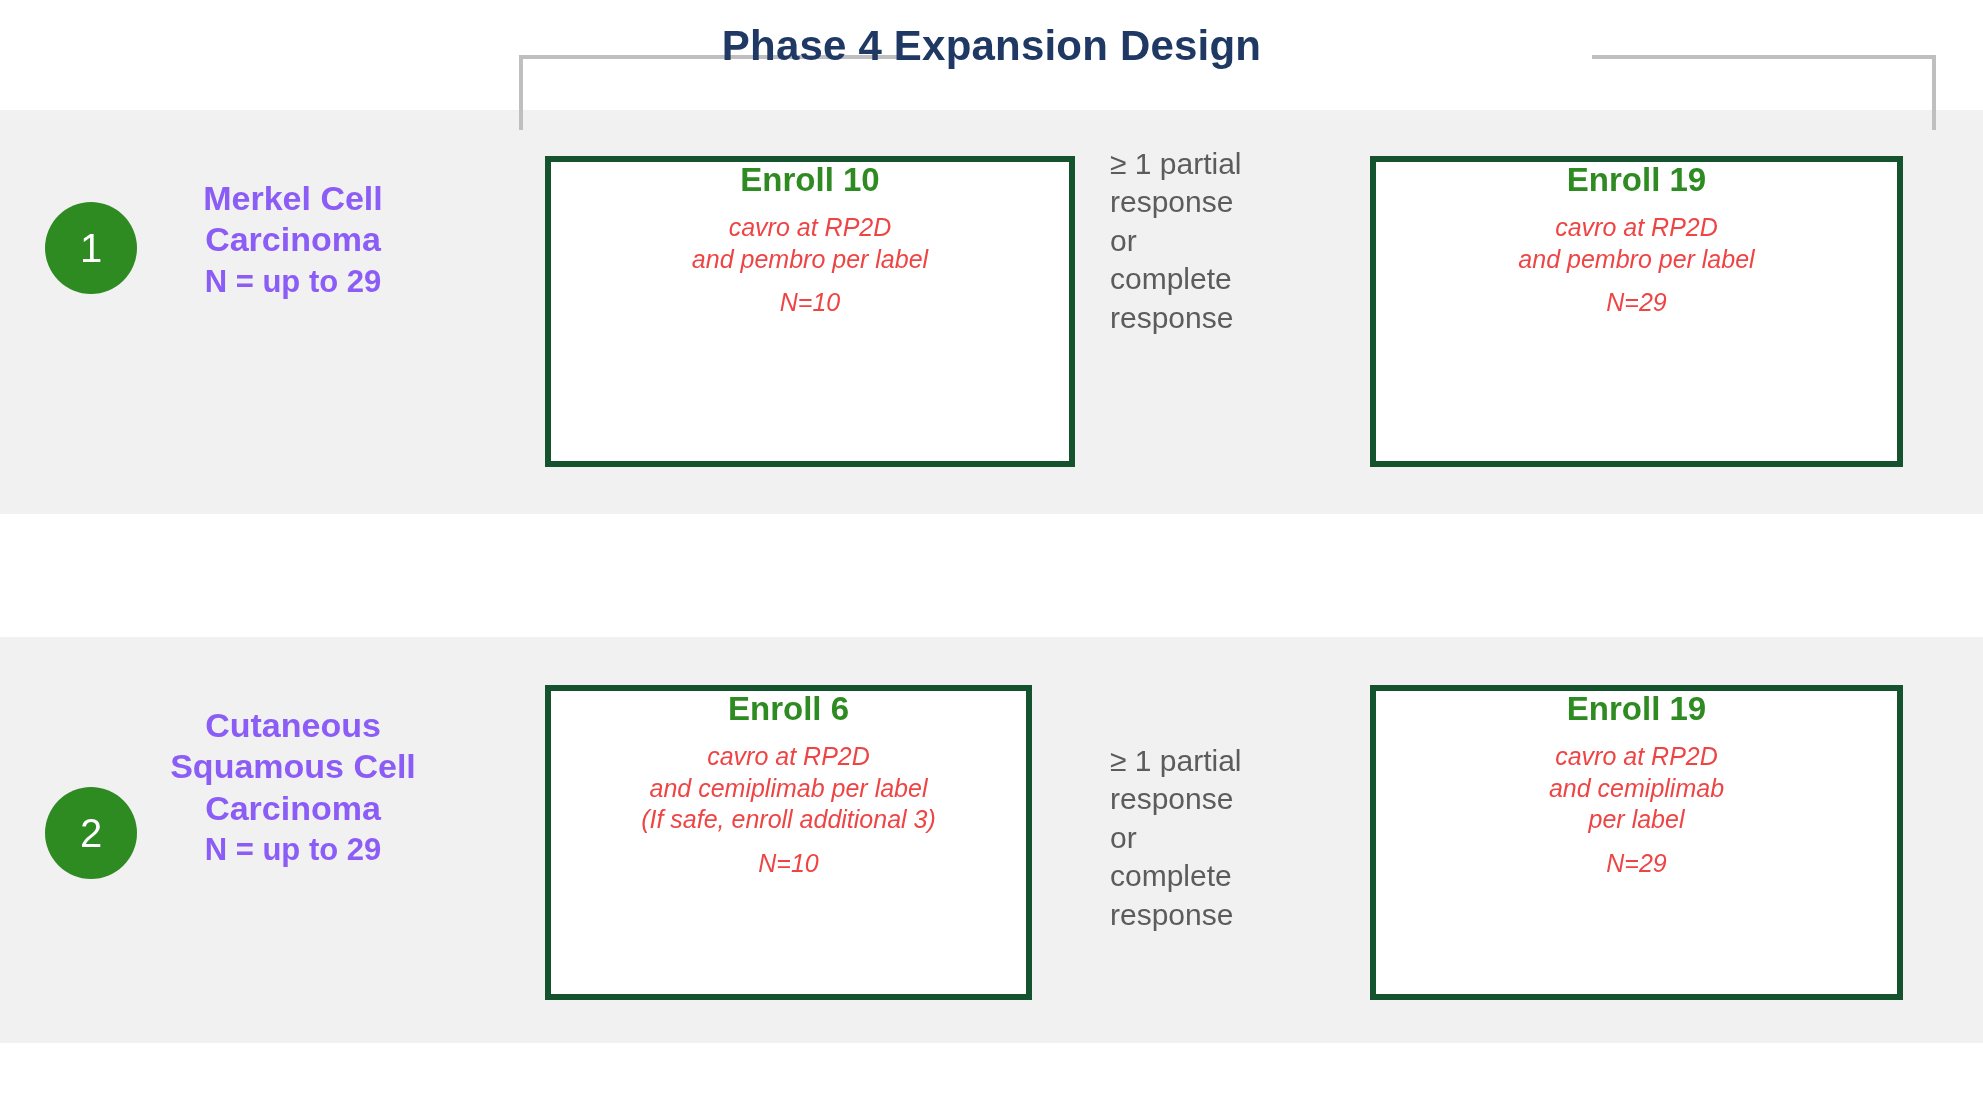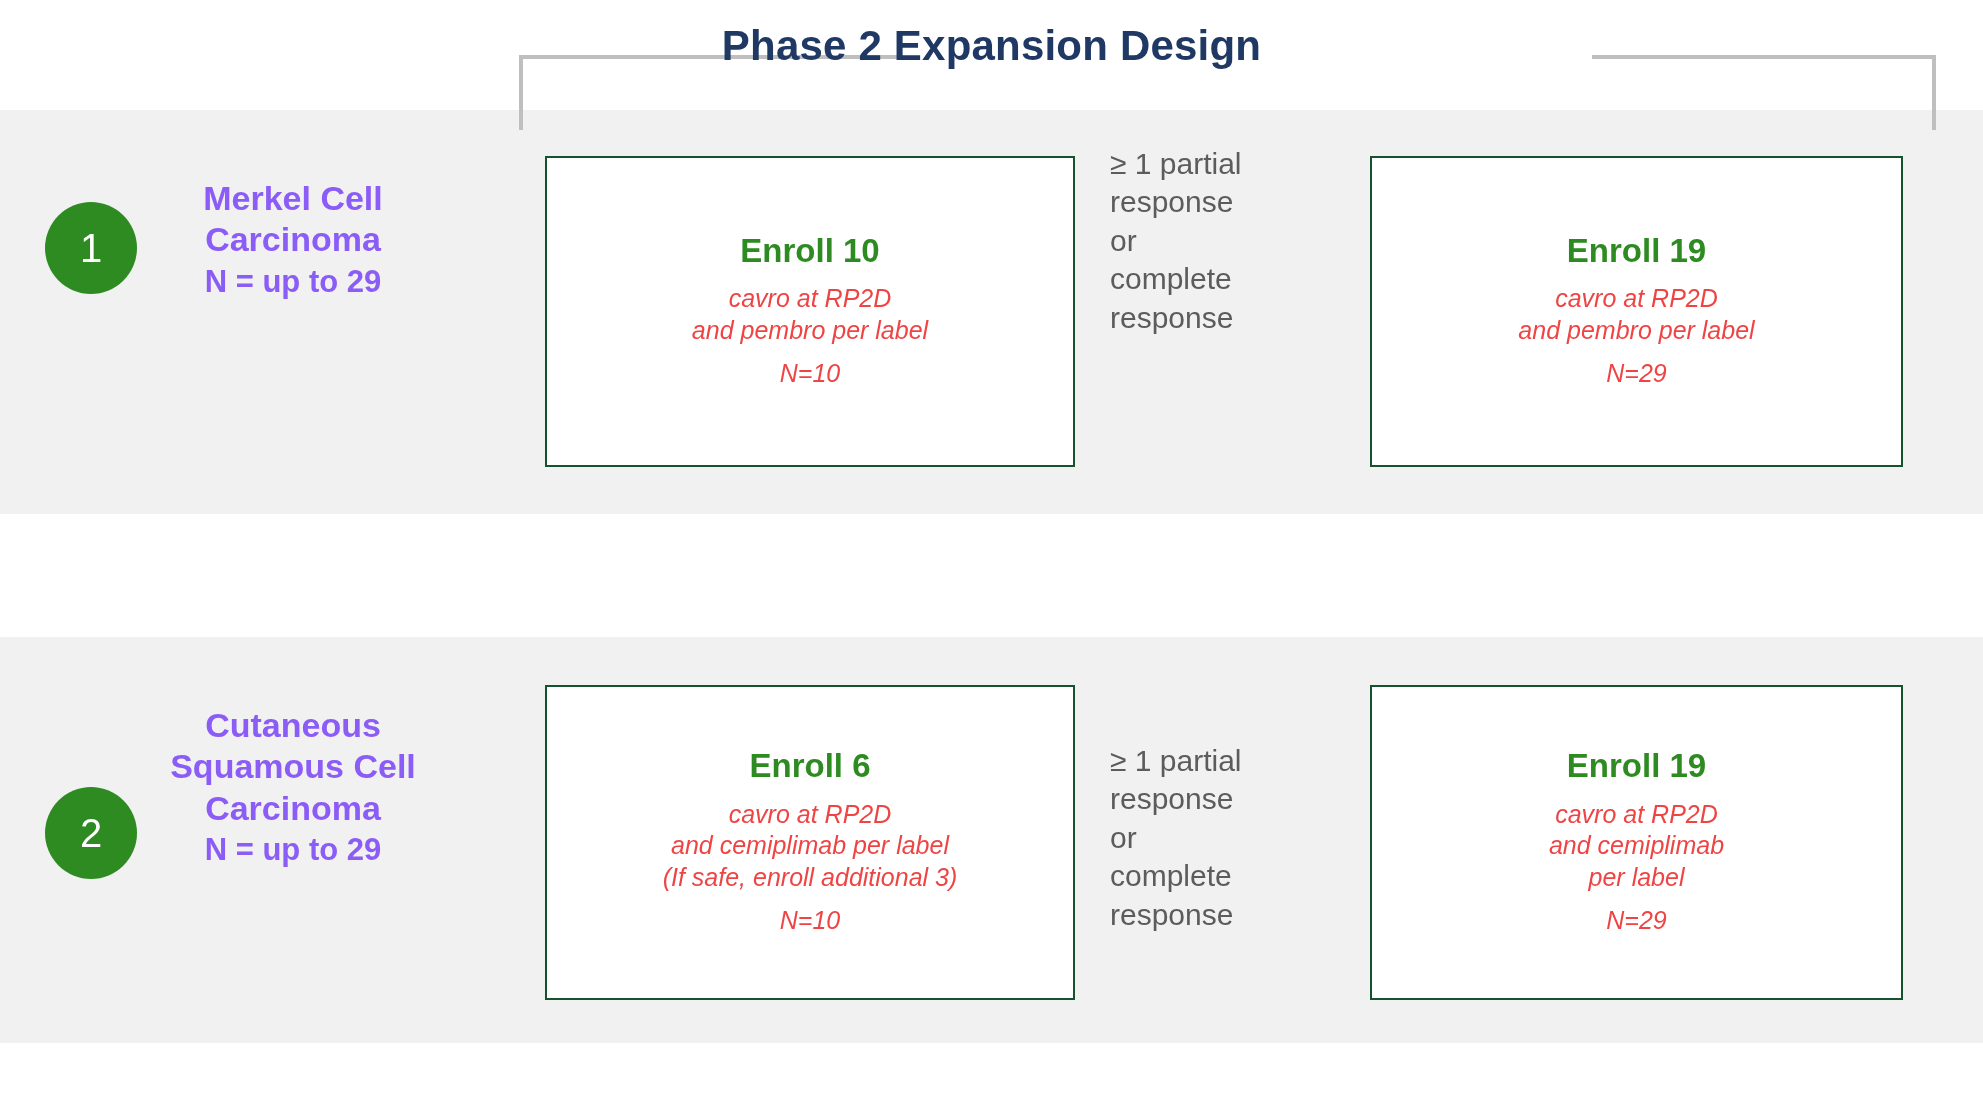--- a/index.html
+++ b/index.html
@@ -99,25 +99,25 @@
     font-weight: bold;
     line-height: 1.22;
     margin-top: 2px;
   }
 
   
   .enroll-box {
     position: absolute;
     box-sizing: border-box;
     background: #ffffff;
-    border: 2px solid #14532d;
+    border: 6px solid #14532d;
     display: flex;
     flex-direction: column;
     align-items: center;
-    justify-content: center;
+    justify-content: flex-start;
   }
   .enroll-title {
     color: #2E8B22;
     font-size: 33px;
     font-weight: bold;
     line-height: 1.1;
     margin-bottom: 14px;
   }
   .enroll-lines {
     color: #ef4444;
@@ -140,38 +140,38 @@
   
   #badge-1   { left: 45px;  top: 92px; }
   #cohort-1  { left: 143px; top: 68px; }
   #box-1a    { left: 545px; top: 46px;  width: 530px; height: 311px; }
   #criteria-1{ left: 1110px; top: 35px; }
   #box-1b    { left: 1370px; top: 46px; width: 533px; height: 311px; }
 
   
   #badge-2   { left: 45px;  top: 150px; }
   #cohort-2  { left: 143px; top: 68px; }
-  #box-2a    { left: 545px; top: 48px;  width: 530px; height: 315px; }
+  #box-2a    { left: 545px; top: 48px;  width: 487px; height: 315px; }
   #criteria-2{ left: 1110px; top: 105px; }
   #box-2b    { left: 1370px; top: 48px; width: 533px; height: 315px; }
 </style>
 </head>
 <body>
 
 <div id="canvas">
 
   <div class="band" id="band-1"></div>
   <div class="band" id="band-2"></div>
 
   <div id="bracket-h-left" class="bracket-h"></div>
   <div id="bracket-h-right" class="bracket-h"></div>
   <div id="bracket-v-left" class="bracket-v"></div>
   <div id="bracket-v-right" class="bracket-v"></div>
 
-  <div id="title">Phase 2 Expansion Design</div>
+  <div id="title">Phase 4 Expansion Design</div>
 
   <div class="row" id="row-1">
 
     <div class="badge" id="badge-1">1</div>
 
     <div class="cohort" id="cohort-1">
       <div class="cohort-name">Merkel Cell Carcinoma</div>
       <div class="cohort-n">N = up to 29</div>
     </div>
 

